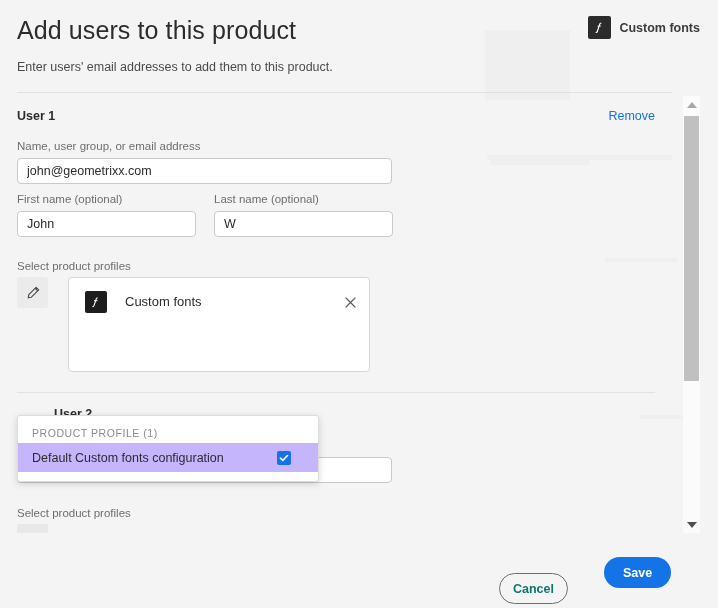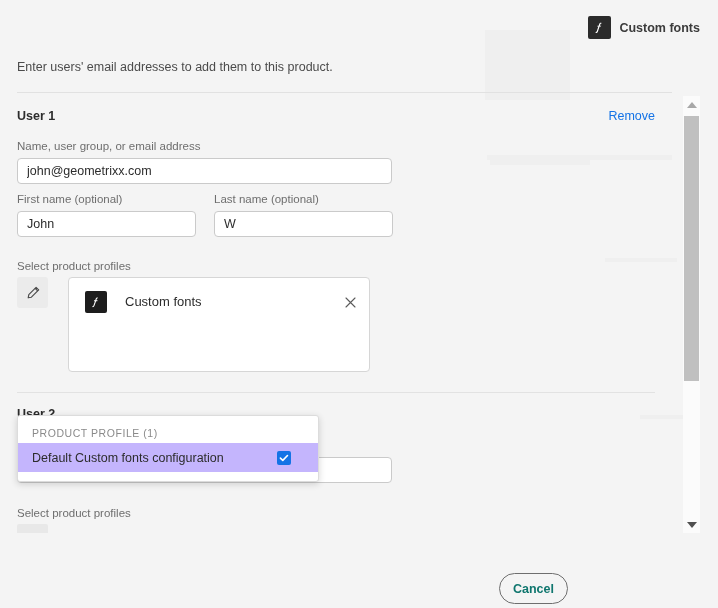--- a/index.html
+++ b/index.html
@@ -355,20 +355,21 @@
 </head>
 <body>
 
 <div class="ghost g1"></div>
 <div class="ghost g2"></div>
 <div class="ghost g3"></div>
 <div class="ghost g4"></div>
 <div class="ghost g5"></div>
 
 <div class="page-header">
+  <div class="page-title">Add users to this product</div>
   <div class="page-subtitle">Enter users' email addresses to add them to this product.</div>
 
   <div class="product-badge">
     <span class="tile">
       <svg width="15" height="15" viewBox="0 0 15 15">
         <path d="M9.6 3.0c-1.0-0.45-2.0-0.1-2.45 1.15l-0.5 1.5H5.5l-0.3 0.95h1.15l-1.5 4.4c-0.3 0.9-0.75 1.1-1.2 0.95l-0.25 0.9c1.05 0.4 2.0 0.05 2.45-1.2l1.75-5.05h1.3l0.3-0.95H7.9l0.45-1.35c0.3-0.85 0.7-1.05 1.15-0.85z" fill="#ffffff"></path>
       </svg>
     </span>
     <span class="label">Custom fonts</span>
   </div>
@@ -415,21 +416,21 @@
             <path d="M1 1 L10 10 M10 1 L1 10" stroke="#5a5a5a" stroke-width="1.1" stroke-linecap="round"></path>
           </svg>
         </div>
       </div>
     </div>
 
     <div class="section-divider" style="top:296px;"></div>
   </div>
 
   <div class="user-block">
-    <div class="user-heading" style="top:311px;">User 2</div>
+    <div class="user-heading" style="top:311px;margin-left:37px;">User 2</div>
 
     <div class="field-label" style="top:343px;">Name, user group, or email address</div>
     <input class="text-input wide" style="top: 361px;" type="text" value="">
 
     <div class="field-label" style="top:411px;">Select product profiles</div>
     <div class="placeholder-chip" style="top:428px;"></div>
   </div>
 
   <div class="profile-dropdown">
     <div class="dropdown-group-title">PRODUCT PROFILE (1)</div>
@@ -450,13 +451,14 @@
       <span class="tri"></span>
     </div>
   <div class="sb-thumb"></div>
   <div class="sb-arrow down">
       <span class="tri"></span>
     </div>
 </div>
 
 <div class="footer">
   <button class="btn btn-cancel">Cancel</button>
+  <button class="btn btn-save">Save</button>
 </div>
 
 </body></html>

